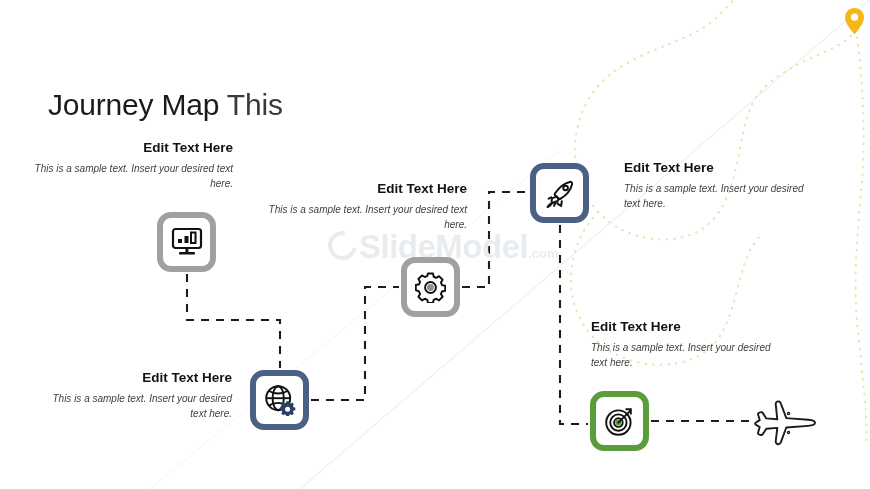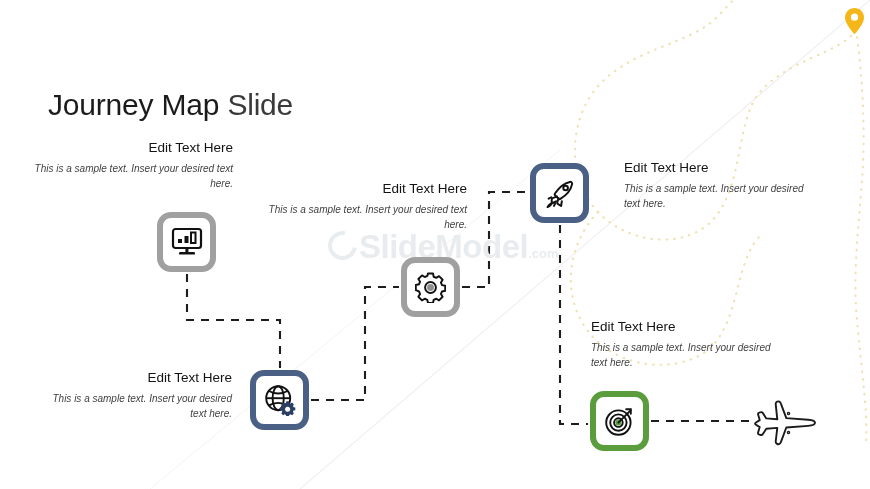--- a/index.html
+++ b/index.html
@@ -52,21 +52,21 @@
     white-space:nowrap;
     letter-spacing:-0.2px;
   }
   #title .t-bold{font-weight:400;}
   #title .t-light{font-weight:400;color:#3a3a3a;}
 
   
   .tblock{position:absolute;}
   .tblock .t-head{
     font-size:13.5px;
-    font-weight:400;
+    font-weight:700;
     color:#131313;
     margin:0 0 6px 0;
     line-height:1.2;
     white-space:nowrap;
   }
   .tblock .t-body{
     font-size:10px;
     font-weight:400;
     color:#3f3f3f;
     line-height:1.45;
@@ -137,21 +137,21 @@
 
       <path d="M651 421 L752 421"></path>
     </g>
   </svg>
 
   <div id="watermark">
     <span class="wm-ring"></span><span>SlideModel</span><span class="wm-dom">.com</span>
   </div>
 
   <h1 id="title">
-    <span class="t-bold">Journey Map</span><span class="t-light"> </span><span class="t-light">Slide</span>
+    <span class="t-bold">Journey Map</span><span class="t-light"> </span><span class="t-light">This</span>
   </h1>
 
   <div class="tblock align-right" id="tb-monitor">
     <p class="t-head">Edit Text Here</p>
     <p class="t-body">This is a sample text. Insert your desired text here.</p>
   </div>
 
   <div class="tblock align-right" id="tb-gear">
     <p class="t-head">Edit Text Here</p>
     <p class="t-body">This is a sample text. Insert your desired text here.</p>

